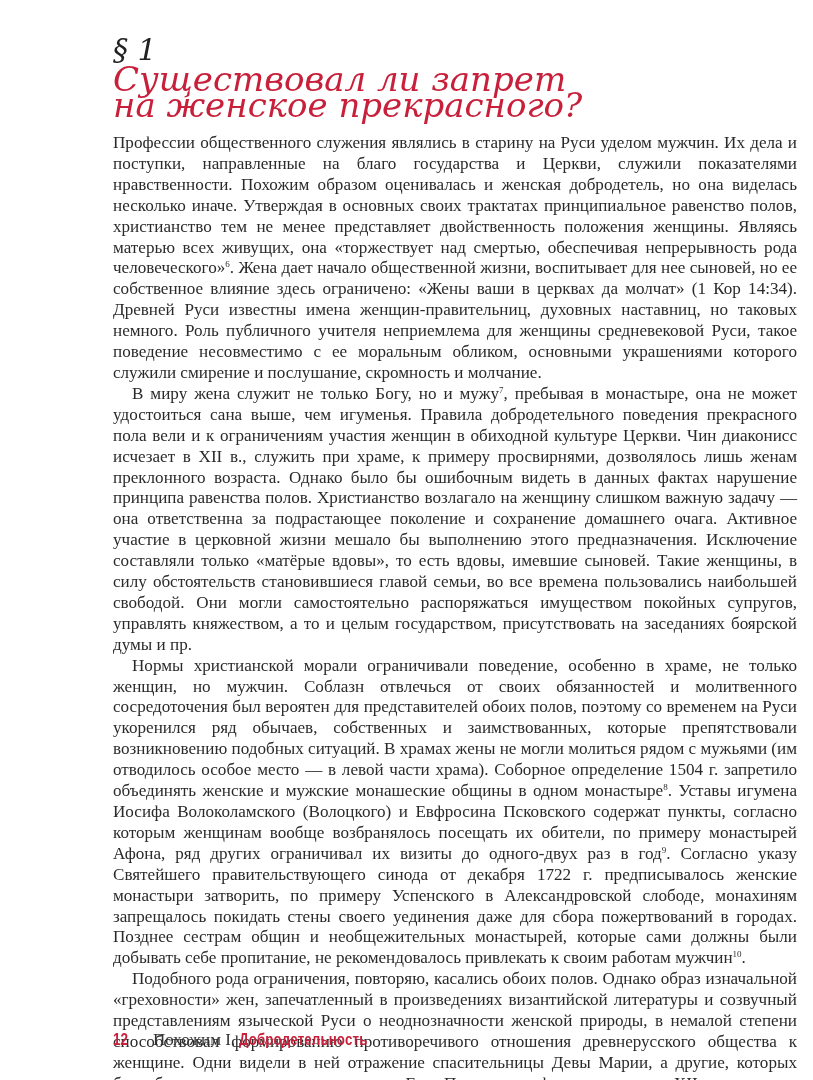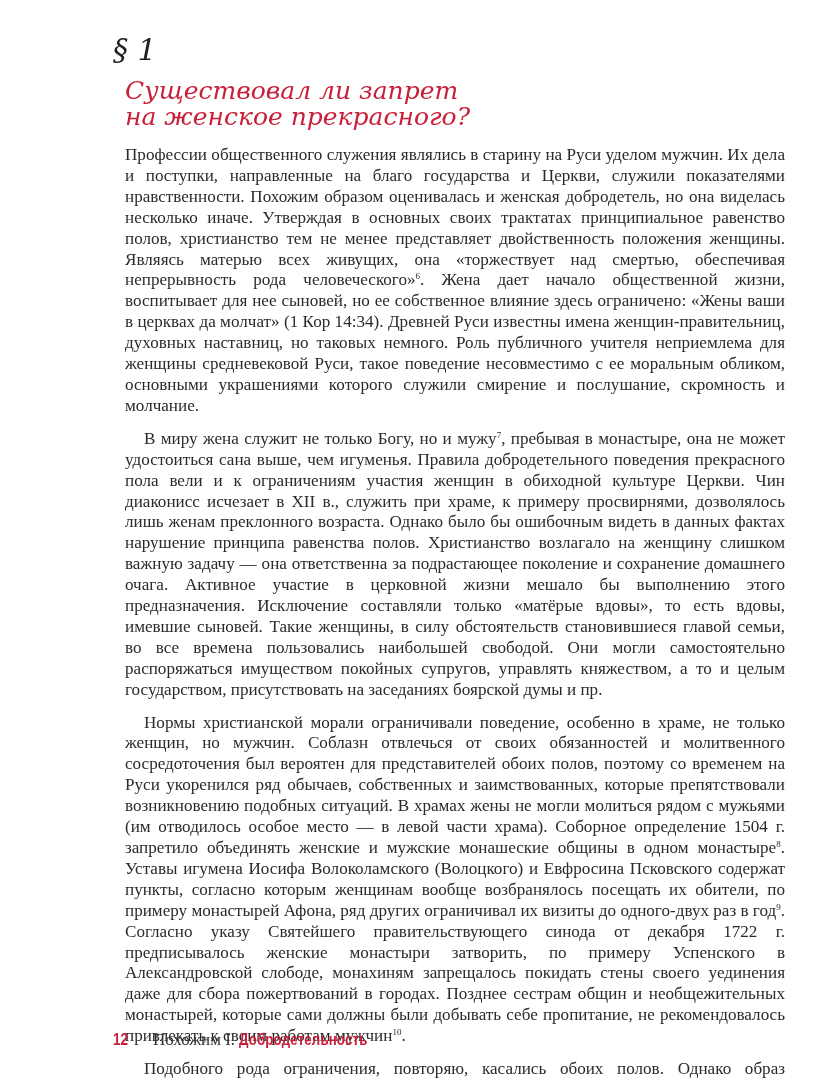--- a/index.html
+++ b/index.html
@@ -6,30 +6,30 @@
     body { width: 813px; height: 1080px; position: relative; overflow: hidden; }
     .page { position: absolute; left: 0; top: 0; width: 813px; height: 1080px; background: #fff; }
     .para-sign {
       position: absolute; left: 113px; top: 34px;
       font-family: "DejaVu Serif", "Liberation Serif", serif; font-style: italic;
       font-size: 30px; color: #222; line-height: 32px;
     }
     .title {
       position: absolute; left: 113px; top: 66px; width: 600px;
       font-family: "DejaVu Serif", "Liberation Serif", serif; font-style: italic;
-      font-size: 25px; line-height: 26px; color: #c8203a;
-      margin: 12px; font-weight: normal;
+      font-size: 34px; line-height: 26px; color: #c8203a;
+      margin: 0; font-weight: normal;
     }
     .body-text {
       position: absolute; left: 113px; top: 133px; width: 684px;
       font-family: "Liberation Serif", "DejaVu Serif", serif;
       font-size: 17.1px; line-height: 20.9px; color: #2a2a2a;
       text-align: justify; hyphens: manual;
     }
-    .body-text p { margin: 12px; }
+    .body-text p { margin: 0; }
     .body-text p.indent { text-indent: 19px; }
     sup { font-size: 9px; line-height: 0; vertical-align: 6px; }
     .footer {
       position: absolute; left: 113px; top: 1030px;
       font-family: "Liberation Serif", "DejaVu Serif", serif;
       font-size: 17px; color: #333; white-space: nowrap;
     }
     .page-num {
       font-family: "Liberation Sans", "DejaVu Sans", sans-serif; font-weight: bold;
       color: #c8203a; font-size: 17px; display: inline-block; width: 40px;

